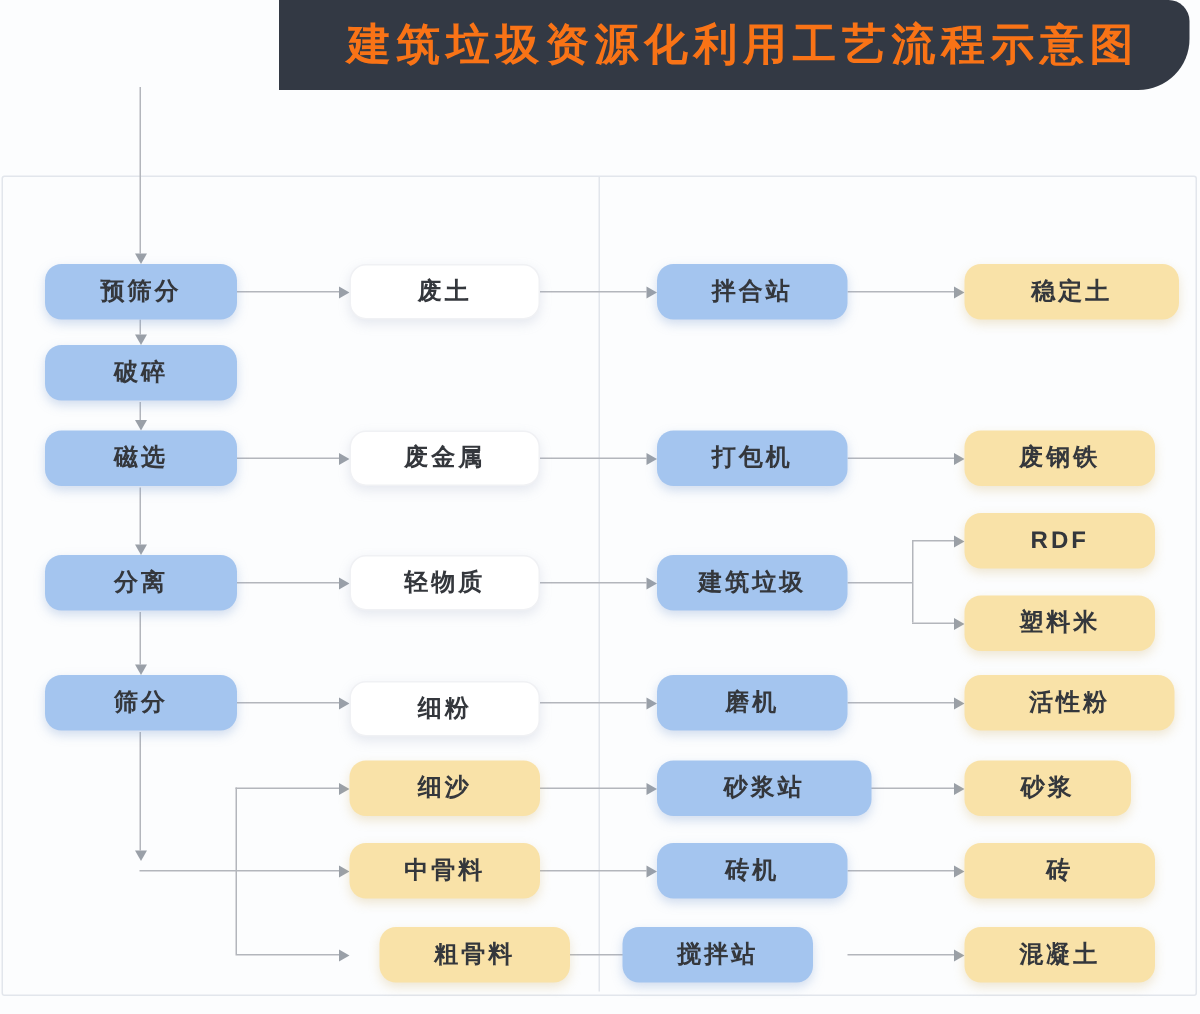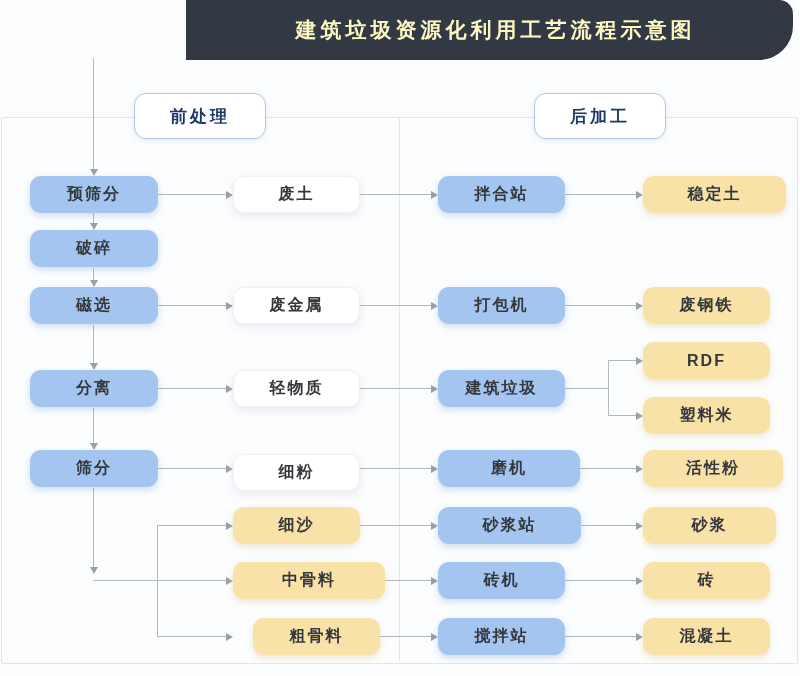--- a/index.html
+++ b/index.html
@@ -8,21 +8,21 @@
     background:#fcfdfe;
     font-family:"Liberation Sans","DejaVu Sans",sans-serif;
   }
   
   .header-bar{
     position:absolute;left:186px;top:0;width:607px;height:60px;
     background:var(--dark);border-radius:0 14px 34px 0;
     display:flex;align-items:center;justify-content:center;z-index:4;
   }
   .header-title{
-    color:#fef9c3;font-size:21px;font-weight:bold;letter-spacing:4px;padding-left:12px;white-space:nowrap;
+    color:#f97316;font-size:29px;font-weight:bold;letter-spacing:4px;padding-left:12px;white-space:nowrap;
   }
   
   .tab{
     position:absolute;left:2px;top:6px;width:190px;height:52px;
     background:var(--blue);border-radius:30px 30px 30px 10px;
     display:flex;align-items:center;justify-content:center;z-index:5;
   }
   .tab-label{color:#fff;font-size:19px;font-weight:bold;letter-spacing:3px;}
   
   .board{
@@ -63,26 +63,20 @@
 <body>
 
 <div class="stage" id="stage" style="--dark: #333944; --blue: #a4c5ef; --yellow: #f9e2a8; --line: #b3b6bc; --headc: #9aa0a8; --navy: #1c3a68; --nodetext: #34373c; --accent: #a9c7f0; --frame: #e2e6ec;">
   <div class="header-bar">
     <div class="header-title">建筑垃圾资源化利用工艺流程示意图</div>
   </div>
 
   <div class="board"></div>
   <div class="divider"></div>
 
-  <div class="pill pre">
-    <span>前处理</span>
-  </div>
-  <div class="pill post">
-    <span>后加工</span>
-  </div>
 
   <div id="edges">
       <div class="edge" style="left: 93px; top: 58px; width: 1px; height: 111px;"></div>
       <div class="head down" style="left: 90px; top: 169px;"></div>
       <div class="edge" style="left: 93px; top: 213px; width: 1px; height: 10px;"></div>
       <div class="head down" style="left: 90px; top: 223px;"></div>
       <div class="edge" style="left: 93px; top: 268px; width: 1px; height: 12px;"></div>
       <div class="head down" style="left: 90px; top: 280px;"></div>
       <div class="edge" style="left: 93px; top: 325px; width: 1px; height: 38px;"></div>
       <div class="head down" style="left: 90px; top: 363px;"></div>
@@ -142,31 +136,31 @@
       <div class="node blue" style="left: 30px; top: 176px; width: 128px;">预筛分</div>
       <div class="node blue" style="left: 30px; top: 230px; width: 128px;">破碎</div>
       <div class="node blue" style="left: 30px; top: 287px; width: 128px;">磁选</div>
       <div class="node blue" style="left: 30px; top: 370px; width: 128px;">分离</div>
       <div class="node blue" style="left: 30px; top: 450px; width: 128px;">筛分</div>
       <div class="node white" style="left: 233px; top: 176px; width: 127px;">废土</div>
       <div class="node white" style="left: 233px; top: 287px; width: 127px;">废金属</div>
       <div class="node white" style="left: 233px; top: 370px; width: 127px;">轻物质</div>
       <div class="node white" style="left: 233px; top: 454px; width: 127px;">细粉</div>
       <div class="node yellow" style="left: 233px; top: 507px; width: 127px;">细沙</div>
-      <div class="node yellow" style="left: 233px; top: 562px; width: 152px;">中骨料</div>
+      <div class="node yellow" style="left: 233px; top: 562px; width: 127px;">中骨料</div>
       <div class="node yellow" style="left: 233px; top: 618px; width: 127px; margin-left: 20px;">粗骨料</div>
       <div class="node blue" style="left: 438px; top: 176px; width: 127px;">拌合站</div>
       <div class="node blue" style="left: 438px; top: 287px; width: 127px;">打包机</div>
       <div class="node blue" style="left: 438px; top: 370px; width: 127px;">建筑垃圾</div>
-      <div class="node blue" style="left: 438px; top: 450px; width: 142px;">磨机</div>
+      <div class="node blue" style="left: 438px; top: 450px; width: 127px;">磨机</div>
       <div class="node blue" style="left: 438px; top: 507px; width: 143px;">砂浆站</div>
       <div class="node blue" style="left: 438px; top: 562px; width: 127px;">砖机</div>
-      <div class="node blue" style="left: 438px; top: 618px; width: 127px; font-family: Liberation Serif, serif;">搅拌站</div>
+      <div class="node blue" style="left: 415px; top: 618px; width: 127px; font-family: Liberation Serif, serif;">搅拌站</div>
       <div class="node yellow" style="left: 643px; top: 176px; width: 143px;">稳定土</div>
       <div class="node yellow" style="left: 643px; top: 287px; width: 127px;">废钢铁</div>
       <div class="node yellow" style="left: 643px; top: 342px; width: 127px;">RDF</div>
       <div class="node yellow" style="left: 643px; top: 397px; width: 127px;">塑料米</div>
       <div class="node yellow" style="left: 643px; top: 450px; width: 140px;">活性粉</div>
-      <div class="node yellow" style="left: 643px; top: 507px; width: 133px;">砂浆</div>
+      <div class="node yellow" style="left: 643px; top: 507px; width: 111px;">砂浆</div>
       <div class="node yellow" style="left: 643px; top: 562px; width: 127px;">砖</div>
       <div class="node yellow" style="left: 643px; top: 618px; width: 127px;">混凝土</div>
     </div>
 </div>
 
 </body></html>

